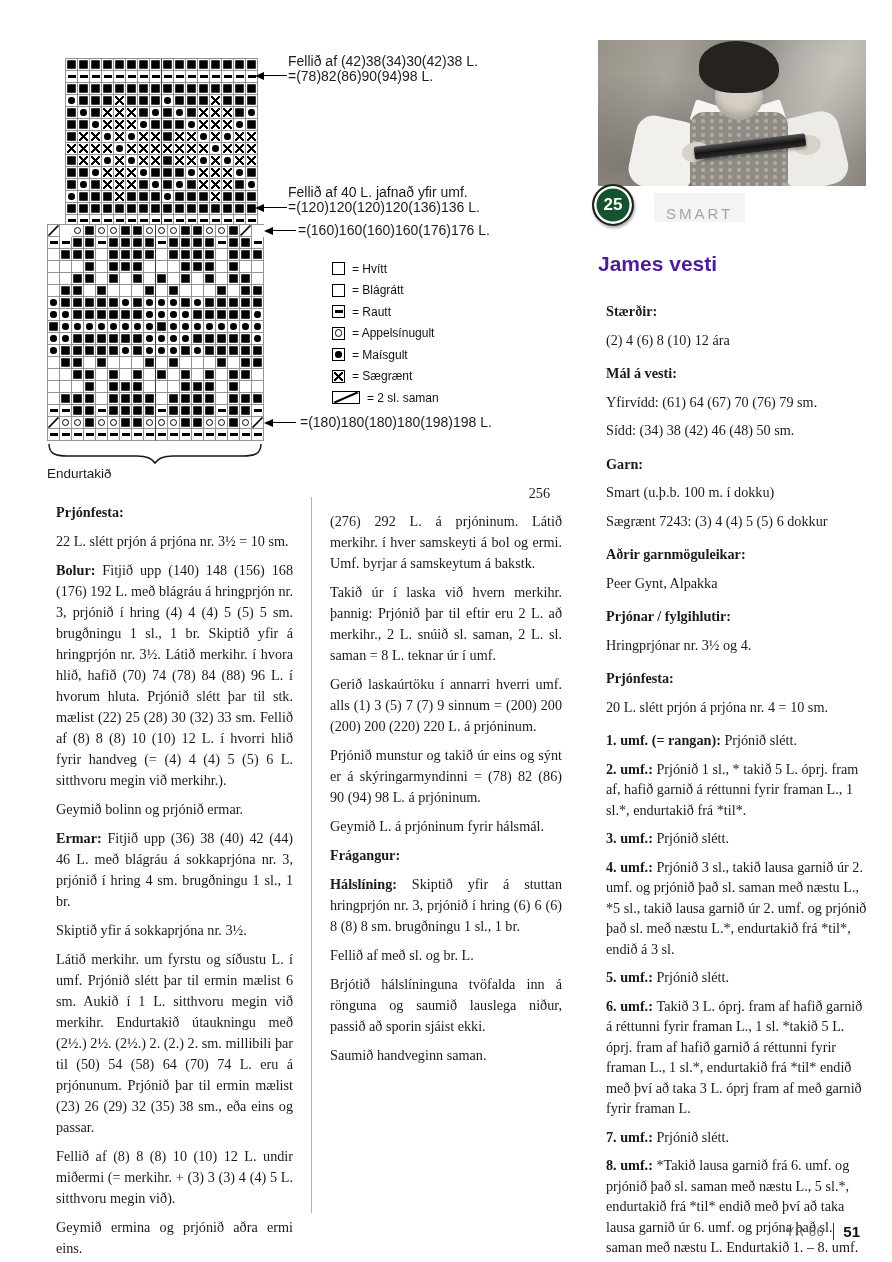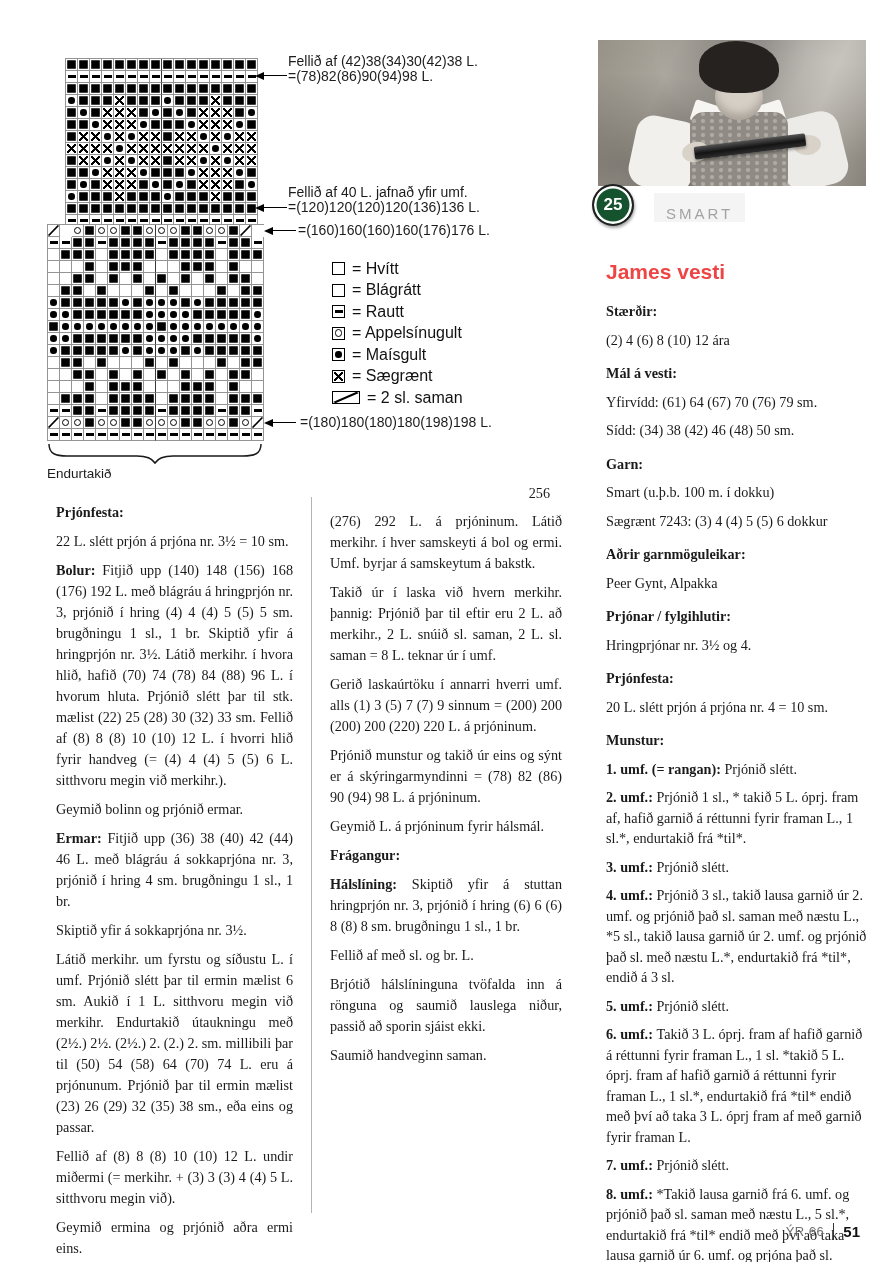--- a/index.html
+++ b/index.html
@@ -17,21 +17,21 @@
   .co::after{content:"";width:7.5px;height:7.5px;border:1.7px solid #000;border-radius:50%;box-sizing:border-box;background:#fff;}
   .cb::after{content:"";width:6.5px;height:6.5px;background:#000;border-radius:50%;}
   .cs svg{position:absolute;inset:0;width:100%;height:100%;}
   .hv{border-right:1.8px solid #3a3a3a;}
   
   .ann{position:absolute;font-family:"Liberation Sans","DejaVu Sans",sans-serif;font-size:14px;line-height:15px;color:#1c1c1c;white-space:nowrap;}
   .arrow{position:absolute;width:32px;height:8px;}
   .arrow::before{content:"";position:absolute;left:0;top:0;border-top:4px solid transparent;border-bottom:4px solid transparent;border-right:9px solid #000;}
   .arrow::after{content:"";position:absolute;left:8px;top:3.2px;width:24px;border-top:1.6px solid #000;}
   
-  .legend{position:absolute;left:332px;top:262px;font-family:"Liberation Sans","DejaVu Sans",sans-serif;font-size:16px;color:#111;}
+  .legend{position:absolute;left:332px;top:262px;font-family:"Liberation Sans","DejaVu Sans",sans-serif;font-size:12px;color:#111;}
   .lgrow{display:flex;align-items:center;gap:7px;margin-bottom:8.5px;height:13px;}
   .lg{width:13px;height:13px;box-sizing:border-box;border:1.3px solid #000;background:#fff;position:relative;display:flex;align-items:center;justify-content:center;flex:none;}
   .lgwide{width:28px;}
   .brace-label{position:absolute;font-family:"Liberation Sans","DejaVu Sans",sans-serif;font-size:13.5px;color:#1c1c1c;text-align:left;}
   
   .photo{position:absolute;left:598px;top:40px;width:268px;height:146px;overflow:hidden;
          background:linear-gradient(115deg,#969288 0%,#aaa69d 25%,#8e8a84 50%,#b3afa7 75%,#868279 100%);}
   .photo .blur{position:absolute;inset:0;
      background:radial-gradient(ellipse at 12% 85%,rgba(55,50,45,.38),transparent 52%),
                 radial-gradient(ellipse at 88% 15%,rgba(255,255,255,.28),transparent 55%),
@@ -40,22 +40,22 @@
   
   .badge{position:absolute;left:592px;top:184px;width:42px;height:42px;border-radius:50%;
          background:#14532d;border:2px solid #202020;box-sizing:border-box;
          box-shadow:inset 0 0 0 2.5px #fff, 1px 2px 3px rgba(0,0,0,.35);
          display:flex;align-items:center;justify-content:center;
          font-family:"Liberation Sans","DejaVu Sans",sans-serif;font-weight:bold;font-size:17px;color:#fff;}
   .brand{position:absolute;left:654px;top:193px;height:29px;padding:0 12px;background:#f4f4f4;
          display:flex;align-items:flex-end;font-family:"Liberation Sans","DejaVu Sans",sans-serif;
          font-size:15px;letter-spacing:3px;color:#a3a3a3;}
   
-  .title{position:absolute;left:598px;top:252px;margin:8px;font-family:"Liberation Sans","DejaVu Sans",sans-serif;
-         font-size:21px;font-weight:bold;color:#ef4444;}
+  .title{position:absolute;left:598px;top:252px;margin:0;font-family:"Liberation Sans","DejaVu Sans",sans-serif;
+         font-size:21px;font-weight:bold;color:#4c1d95;}
   .col{position:absolute;font-size:14.2px;line-height:21px;}
   .col p{margin:8px;}
   #left-col{left:48px;top:494px;width:253px;text-align:justify;}
   #mid-col{left:322px;top:476px;width:248px;text-align:justify;}
   .pageref{text-align:right;padding-right:12px;line-height:19px;}
   #right-col{left:598px;top:293px;width:278px;font-size:14.2px;line-height:20.5px;}
   #right-col .sec{margin-bottom:13px;}
   .divider{position:absolute;left:311px;top:497px;width:1px;height:716px;background:#b4b4b4;}
   
   .footer{position:absolute;right:32px;bottom:22px;display:flex;align-items:center;
@@ -743,21 +743,20 @@
       </div>
       <div class="sec">
         <p><b>Prjónar / fylgihlutir:</b></p>
         <p>Hringprjónar nr. 3½ og 4.</p>
       </div>
       <div class="sec">
         <p><b>Prjónfesta:</b></p>
         <p>20 L. slétt prjón á prjóna nr. 4 = 10 sm.</p>
       </div>
       <div class="sec">
-        <p><b>Munstur:</b></p>
         <p><b>1. umf. (= rangan): </b>Prjónið slétt.</p>
         <p><b>2. umf.: </b>Prjónið 1 sl., * takið 5 L. óprj. fram af, hafið garnið á réttunni fyrir framan L., 1 sl.*, endurtakið frá *til*.</p>
         <p><b>3. umf.: </b>Prjónið slétt.</p>
         <p><b>4. umf.: </b>Prjónið 3 sl., takið lausa garnið úr 2. umf. og prjónið það sl. saman með næstu L., *5 sl., takið lausa garnið úr 2. umf. og prjónið það sl. með næstu L.*, endurtakið frá *til*, endið á 3 sl.</p>
         <p><b>5. umf.: </b>Prjónið slétt.</p>
         <p><b>6. umf.: </b>Takið 3 L. óprj. fram af hafið garnið á réttunni fyrir framan L., 1 sl. *takið 5 L. óprj. fram af hafið garnið á réttunni fyrir framan L., 1 sl.*, endurtakið frá *til* endið með því að taka 3 L. óprj fram af með garnið fyrir framan L.</p>
         <p><b>7. umf.: </b>Prjónið slétt.</p>
         <p><b>8. umf.: </b>*Takið lausa garnið frá 6. umf. og prjónið það sl. saman með næstu L., 5 sl.*, endurtakið frá *til* endið með því að taka lausa garnið úr 6. umf. og prjóna það sl. saman með næstu L. Endurtakið 1. – 8. umf.</p>
       </div>
     </div>

